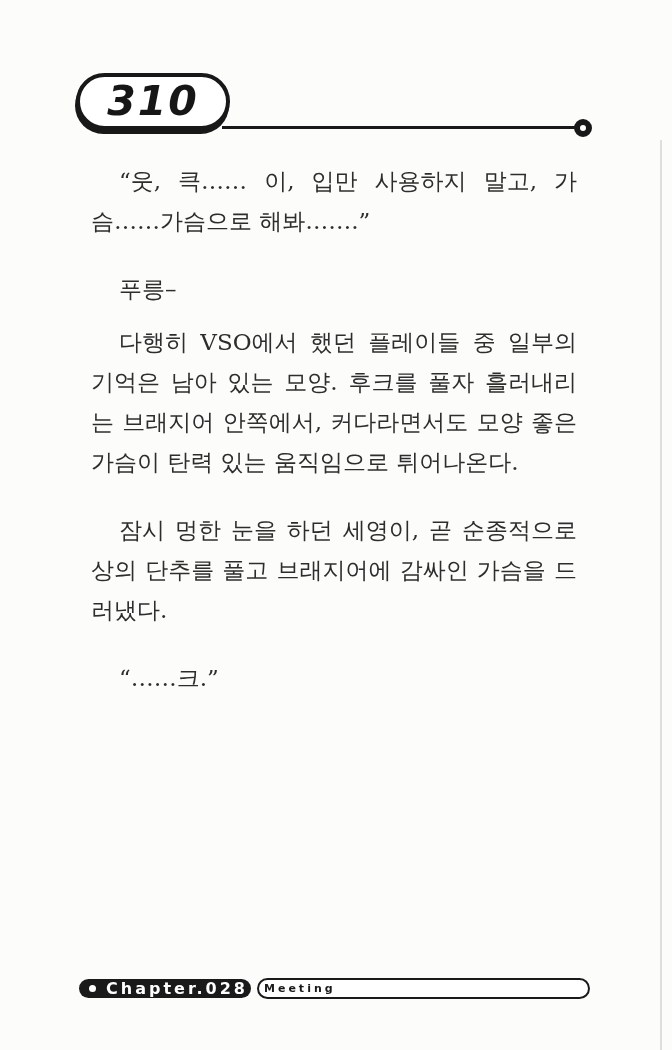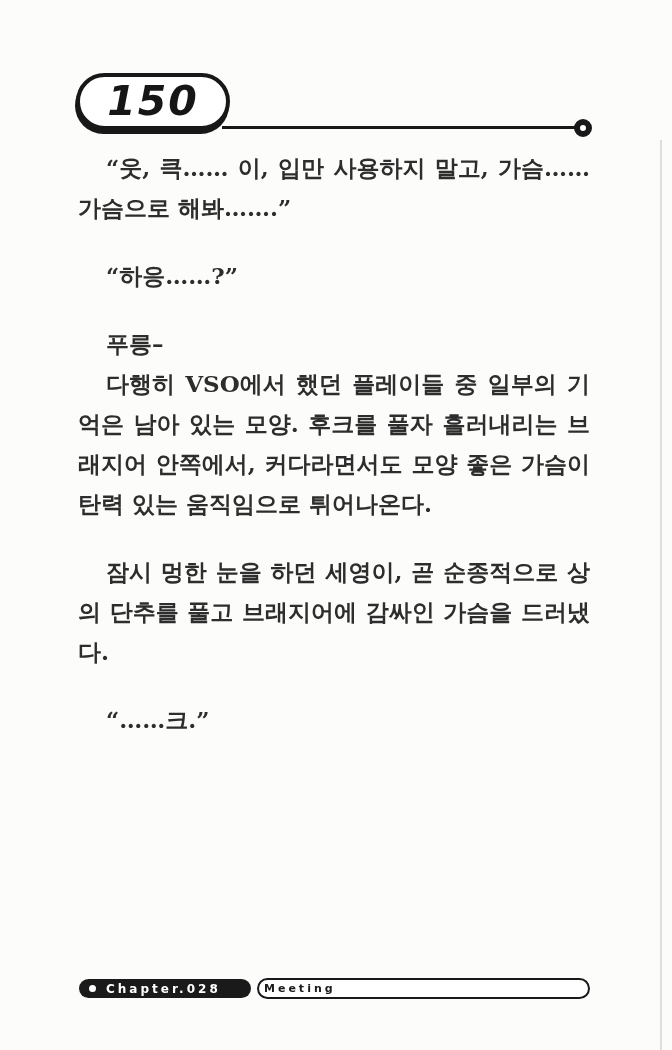--- a/index.html
+++ b/index.html
@@ -80,23 +80,22 @@
     width: 512px;
     font-size: 23px;
     line-height: 40px;
     color: #2d2d2d;
     text-align: justify;
     word-break: break-all;
   }
   .block { margin: 0 0 28px 0; }
   .block:last-child { margin-bottom: 0; }
   .block p {
-    margin: 0;
+    margin: 13px;
     text-indent: 28px;
-    font-weight: bold;
   }
 
   
   .footer-chapter {
     position: absolute;
     left: 79px;
     top: 979px;
     width: 172px;
     height: 19px;
     background: #1a1a1a;
@@ -110,21 +109,21 @@
     width: 7px;
     height: 7px;
     border-radius: 50%;
     background: #ffffff;
     margin-right: 10px;
     flex: 0 0 auto;
   }
   .footer-chapter .label {
     font-family: "DejaVu Sans", sans-serif;
     font-weight: 700;
-    font-size: 12px;
+    font-size: 16px;
     letter-spacing: 3px;
     color: #ffffff;
     white-space: nowrap;
   }
   .footer-section {
     position: absolute;
     left: 257px;
     top: 978px;
     width: 333px;
     height: 21px;
@@ -148,29 +147,26 @@
 </head>
 <body>
 
 <div class="page">
 
   <div class="scan-edge"></div>
 
   <div class="header-line"></div>
   <div class="header-ring"></div>
   <div class="page-badge">
-    <span class="page-number">150</span>
+    <span class="page-number">310</span>
   </div>
 
   <main class="text-body">
     <div class="block">
       <p>“웃, 큭…… 이, 입만 사용하지 말고, 가슴……가슴으로 해봐…….”</p>
-    </div>
-    <div class="block">
-      <p>“하응……?”</p>
     </div>
     <div class="block">
       <p>푸릉–</p>
       <p>다행히 VSO에서 했던 플레이들 중 일부의 기억은 남아 있는 모양. 후크를 풀자 흘러내리는 브래지어 안쪽에서, 커다라면서도 모양 좋은 가슴이 탄력 있는 움직임으로 튀어나온다.</p>
     </div>
     <div class="block">
       <p>잠시 멍한 눈을 하던 세영이, 곧 순종적으로 상의 단추를 풀고 브래지어에 감싸인 가슴을 드러냈다.</p>
     </div>
     <div class="block">
       <p>“……크.”</p>

